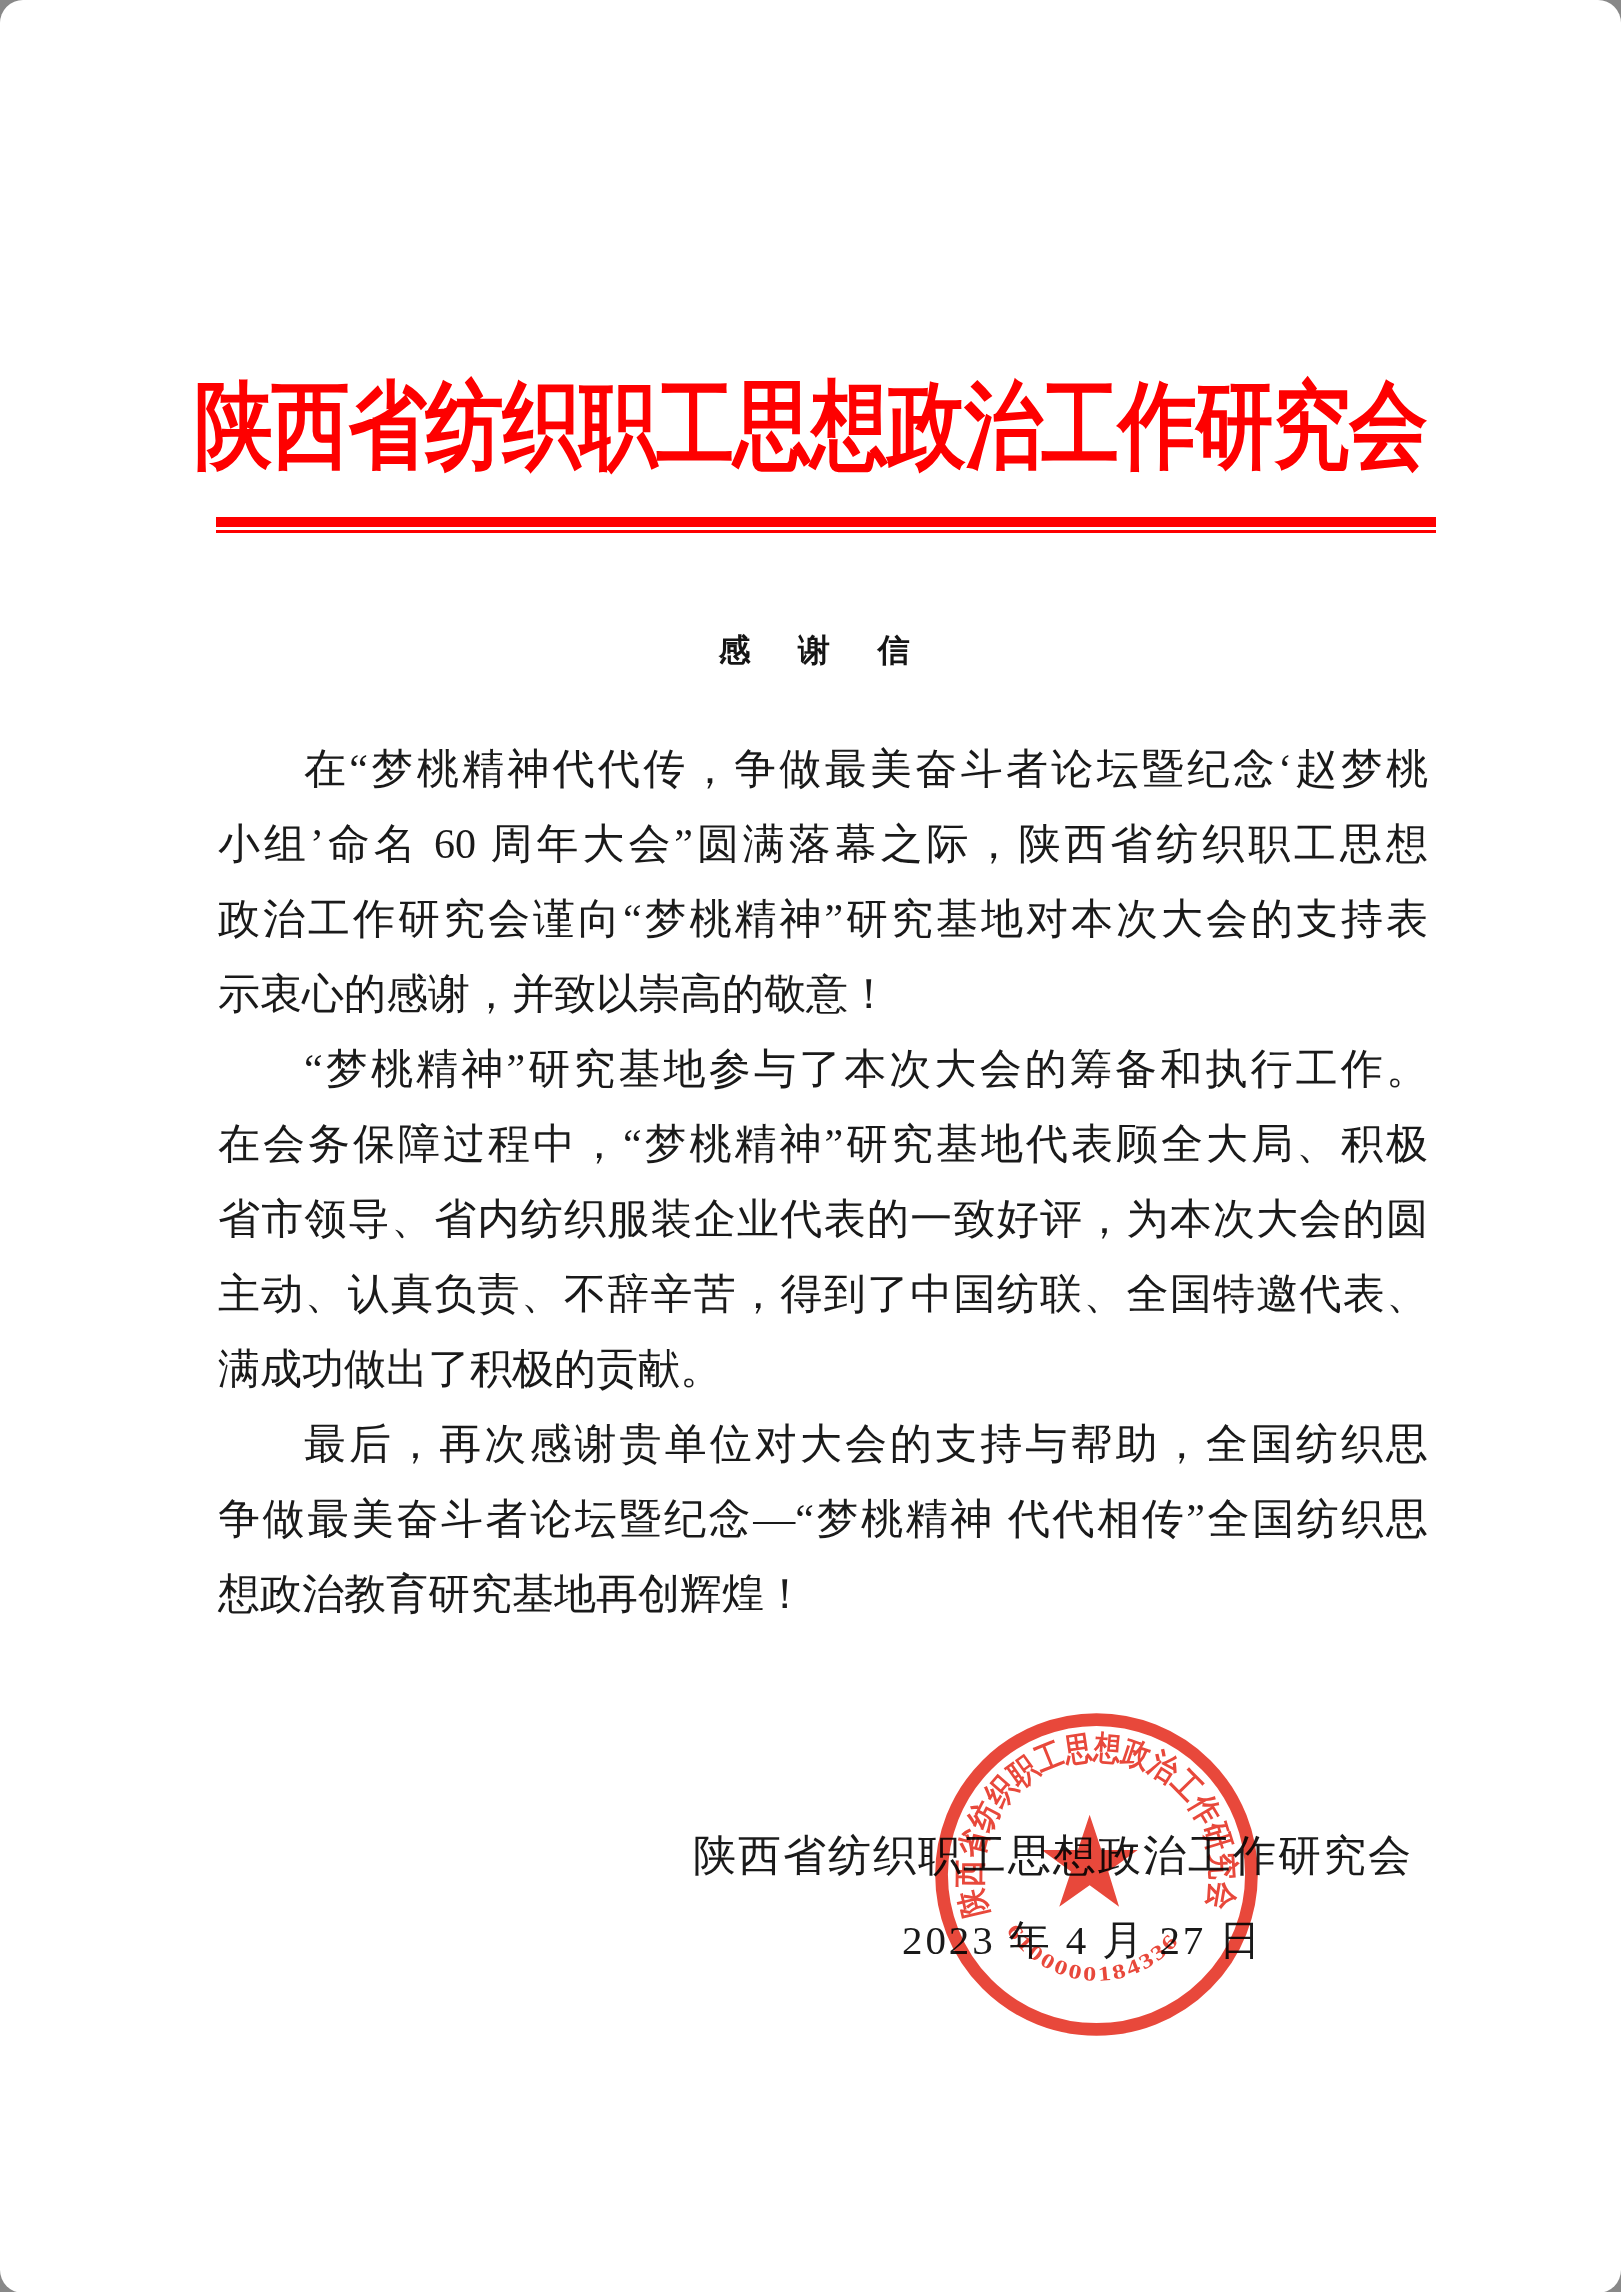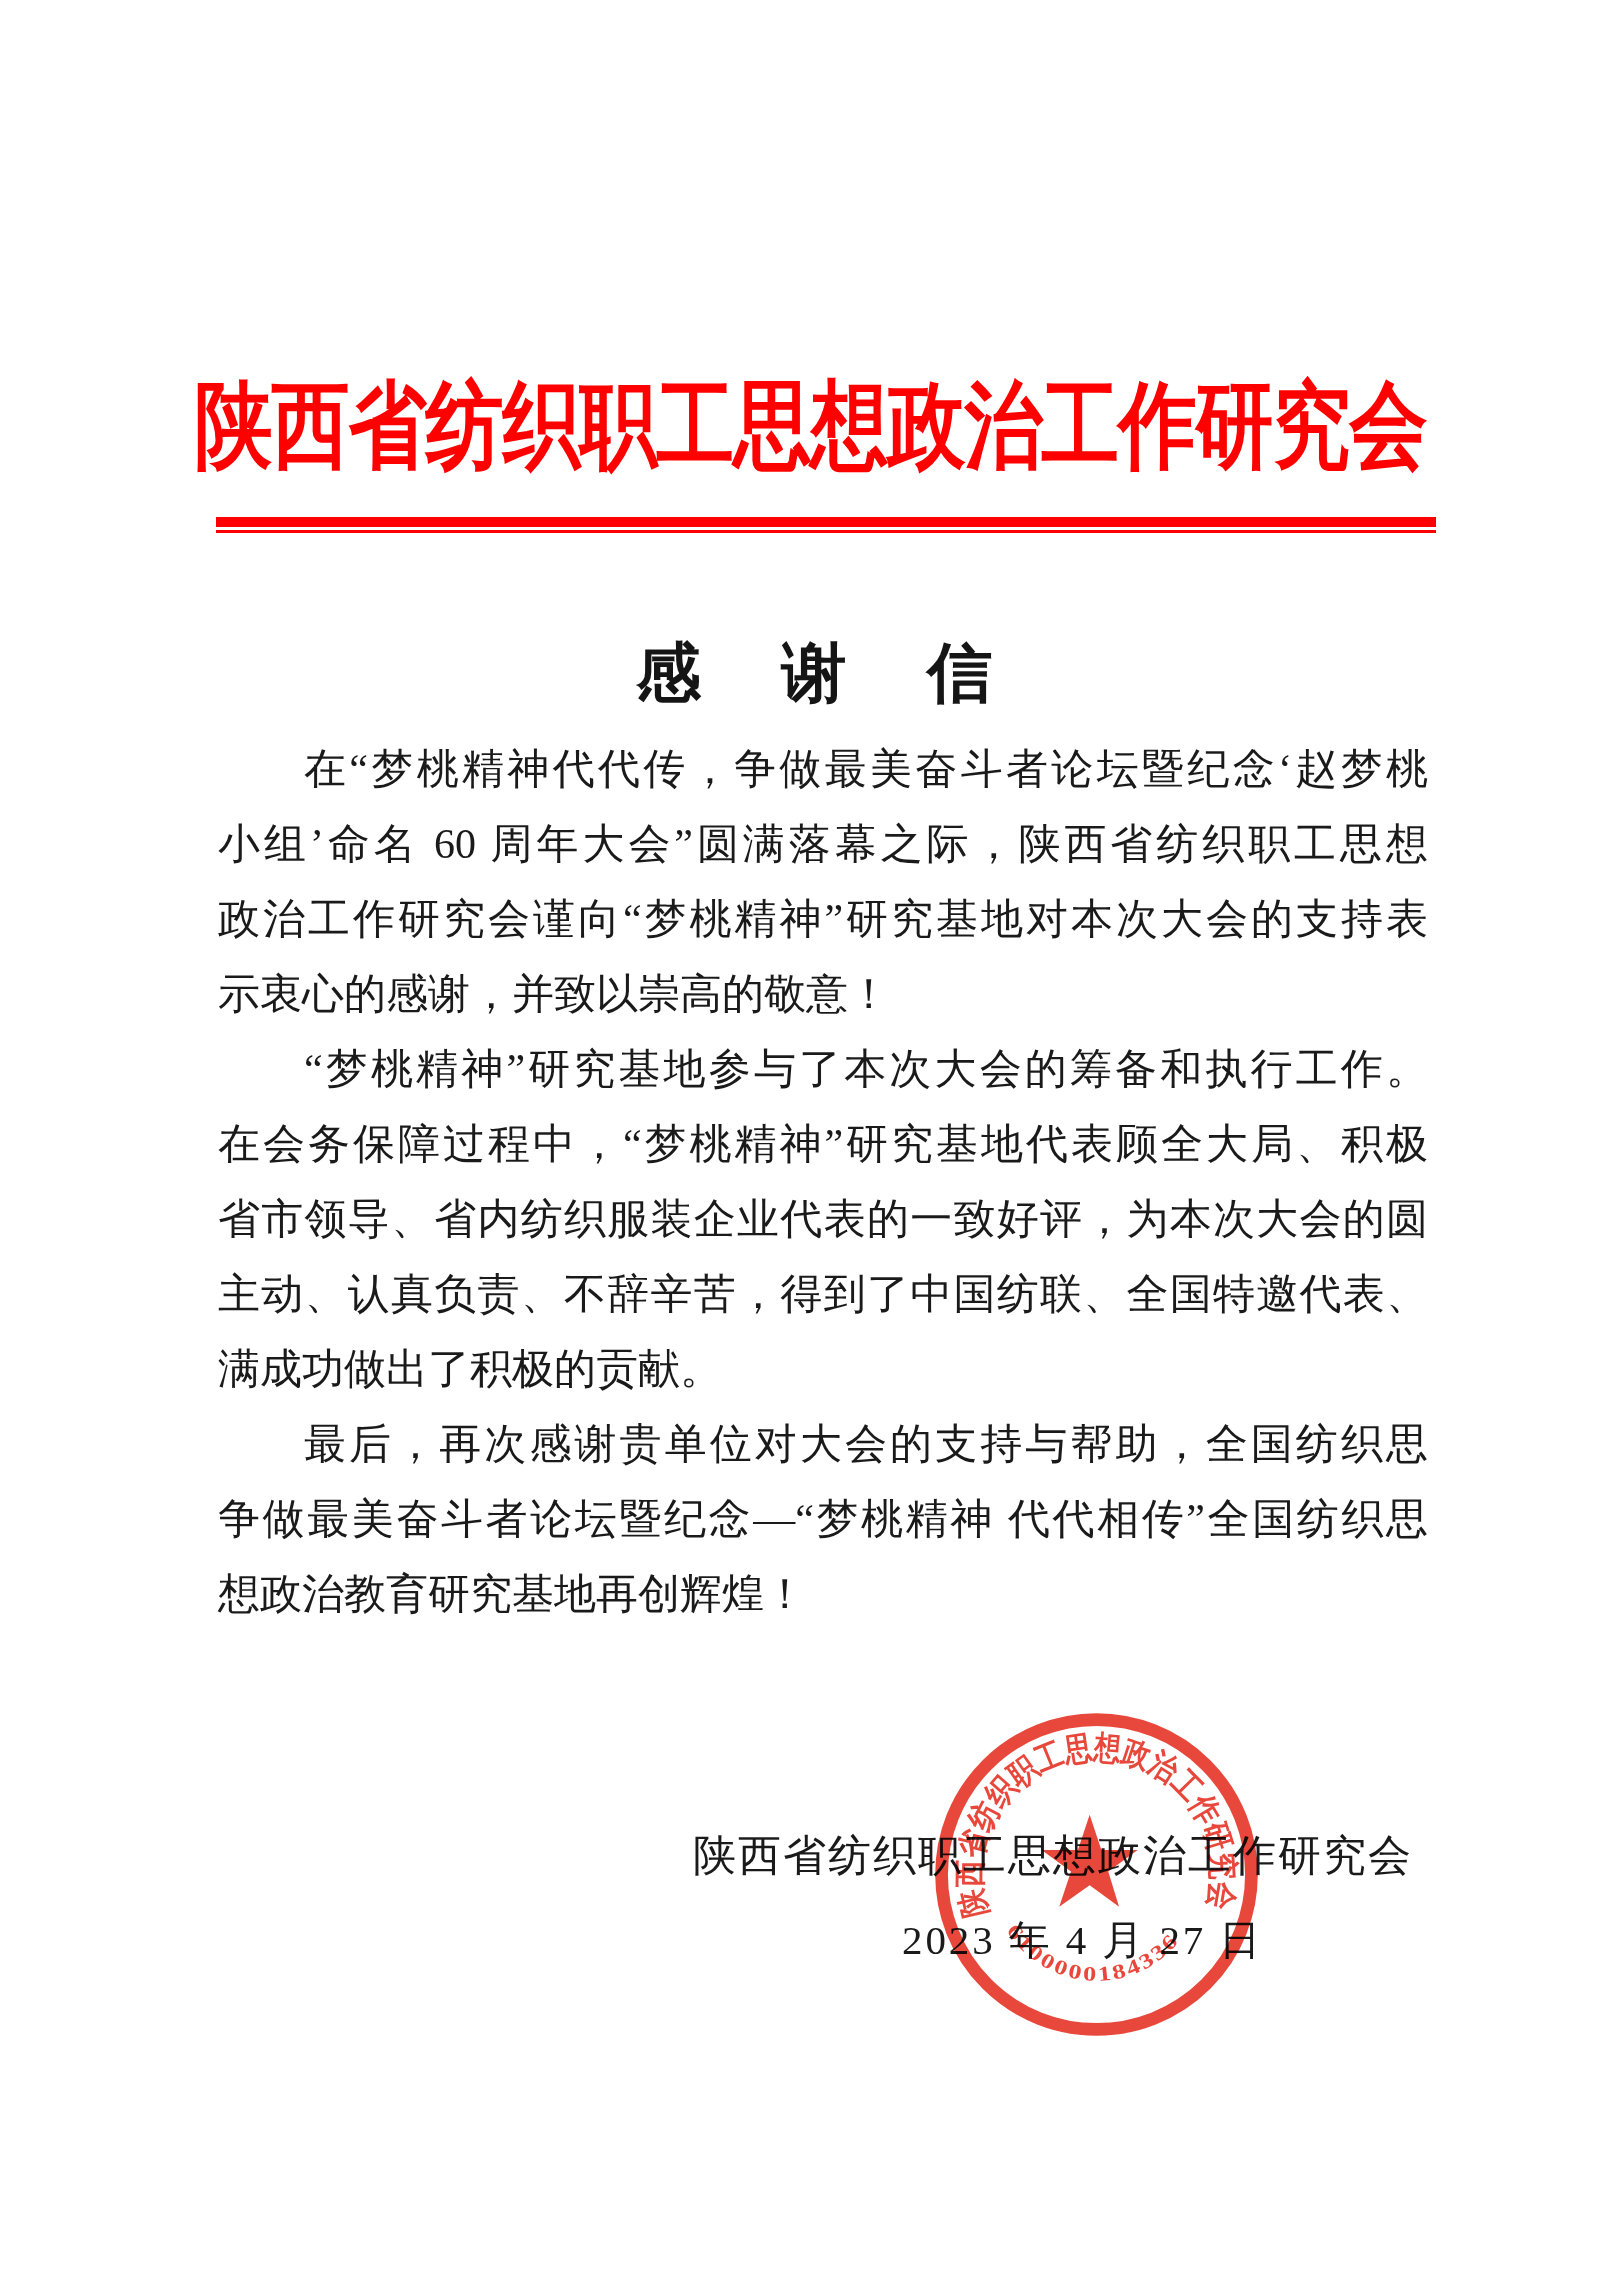--- a/index.html
+++ b/index.html
@@ -3,20 +3,21 @@
 <meta charset="utf-8">
 <style>
   html,body{margin:0;padding:0;background:#888;}
   .page{
     position:relative;
     width:1621px;height:2293px;
     margin:0 auto;
     background:#ffffff;
     font-family:"Liberation Serif", serif;
     overflow:hidden;
+    border-radius:23px;
   }
   .org-title{
     position:absolute;
     left:0;right:0;top:374px;
     text-align:center;
     font-size:78px;
     font-weight:bold;
     letter-spacing:-1px;
     transform:scaleY(1.22);
     transform-origin:50% 50%;
@@ -26,21 +27,21 @@
     position:absolute;left:216px;top:517px;
     width:1220px;height:9.8px;
   }
   .rule-thin{
     position:absolute;left:216px;top:530px;
     width:1220px;height:2.9px;
   }
   .letter-title{
     position:absolute;left:0;right:0;top:629px;
     text-align:center;
-    font-size:65px;
+    font-size:32px;
     font-weight:bold;
     color:#151515;
     letter-spacing:7.8px;
     white-space:nowrap;
     margin-left:15px;
   }
   .body-lines{
     position:absolute;
     left:218px;top:732px;
     width:1210px;

